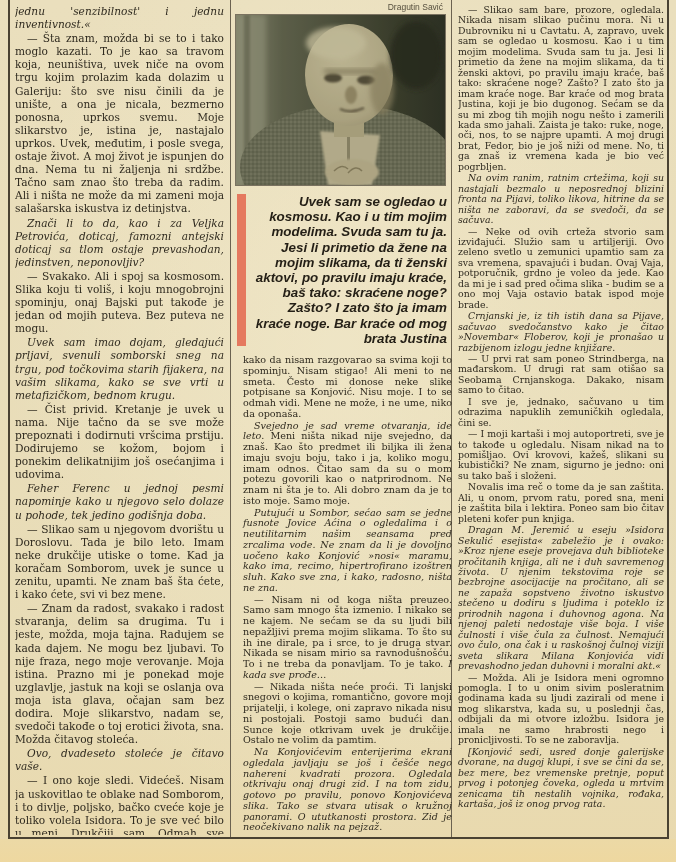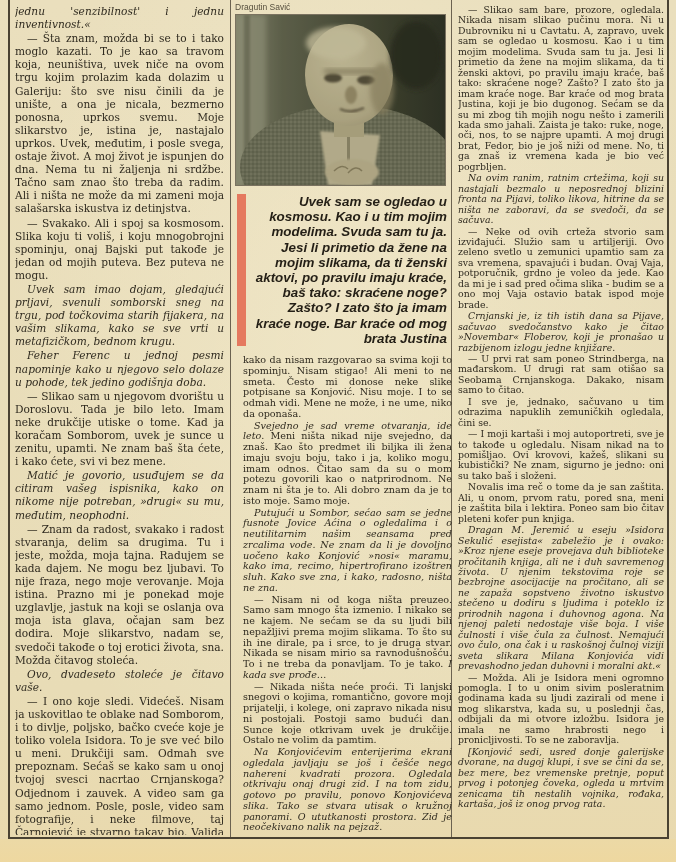--- a/index.html
+++ b/index.html
@@ -24,21 +24,21 @@
 
   .col { position:absolute; text-align:justify; }
   .col .para { margin:0 0 1px 0; text-indent:12px; }
   .col .para.it { font-style:italic; }
   .col .para.noind { text-indent:0; }
 
   .col1 { left:15px; top:5px; width:209px; height:830px; overflow:hidden;
           font-size:10.6px; line-height:13.1px; }
 
   .col2wrap { position:absolute; left:235px; top:0; width:212px; height:837px; }
-  .credit { font-family:"Liberation Sans", sans-serif;
+  .credit { text-align:right; font-family:"Liberation Sans", sans-serif;
             font-size:8.5px; color:#57503f; padding:2px 4px 1px 0; height:11px; }
   .photo { width:211px; height:172px; border:1px solid #7a7260; box-sizing:border-box;
            background:#555947; overflow:hidden; }
   .photo svg { display:block; }
   .quote { display:flex; margin:8px 0 9px 2px; }
   .qbar { width:9px; min-width:9px; margin-right:9px; }
   .qtext { font-family:"Liberation Sans", sans-serif; font-weight:bold; font-style:italic;
            font-size:13.4px; line-height:15.2px; color:#241f16; text-align:right; }
   .colbody { position:static; text-align:justify;
              font-size:9.6px; line-height:10.75px; width:209px;margin-left:8px; }
@@ -65,25 +65,26 @@
 
   <div class="rule rule-left"></div>
   <div class="rule rule-right"></div>
   <div class="rule rule-bottom"></div>
   <div class="colrule colrule-1"></div>
   <div class="colrule colrule-2"></div>
 
   <div class="col col1">
       <p class="para it noind">jednu 'senzibilnost' i jednu inventivnost.«</p>
       <p class="para">— Šta znam, možda bi se to i tako moglo kazati. To je kao sa travom koja, neuništiva, uvek niče na ovom trgu kojim prolazim kada dolazim u Galeriju: što sve nisu činili da je unište, a ona je nicala, bezmerno ponosna, uprkos svemu. Moje slikarstvo je, istina je, nastajalo uprkos. Uvek, međutim, i posle svega, ostaje život. A moj život je ispunjen do dna. Nema tu ni žaljenja ni srdžbe. Tačno sam znao što treba da radim. Ali i ništa ne može da mi zameni moja salašarska iskustva iz detinjstva.</p>
+      <p class="para it">Znači li to da, kao i za Veljka Petrovića, doticaj, famozni antejski doticaj sa tlom ostaje prevashodan, jedinstven, neponovljiv?</p>
       <p class="para">— Svakako. Ali i spoj sa kosmosom. Slika koju ti voliš, i koju mnogobrojni spominju, onaj Bajski put takođe je jedan od mojih puteva. Bez puteva ne mogu.</p>
       <p class="para it">Uvek sam imao dojam, gledajući prljavi, svenuli somborski sneg na trgu, pod točkovima starih fijakera, na vašim slikama, kako se sve vrti u metafizičkom, bednom krugu.</p>
+      <p class="para">— Čist privid. Kretanje je uvek u nama. Nije tačno da se sve može prepoznati i dodirnuti vršcima prstiju. Dodirujemo se kožom, bojom i ponekim delikatnijim još osećanjima i udovima.</p>
       <p class="para it">Feher Ferenc u jednoj pesmi napominje kako u njegovo selo dolaze u pohode, tek jedino godišnja doba.</p>
       <p class="para">— Slikao sam u njegovom dvorištu u Doroslovu. Tada je bilo leto. Imam neke drukčije utiske o tome. Kad ja koračam Somborom, uvek je sunce u zenitu, upamti. Ne znam baš šta ćete, i kako ćete, svi vi bez mene.</p>
-      <p class="para it">Matić je govorio, usuđujem se da citiram vašeg ispisnika, kako on nikome nije potreban, »drugi« su mu, međutim, neophodni.</p>
       <p class="para">— Znam da radost, svakako i radost stvaranja, delim sa drugima. Tu i jeste, možda, moja tajna. Radujem se kada dajem. Ne mogu bez ljubavi. To nije fraza, nego moje verovanje. Moja istina. Prazno mi je ponekad moje uzglavlje, jastuk na koji se oslanja ova moja ista glava, očajan sam bez dodira. Moje slikarstvo, nadam se, svedoči takođe o toj erotici života, sna. Možda čitavog stoleća.</p>
       <p class="para it">Ovo, dvadeseto stoleće je čitavo vaše.</p>
       <p class="para">— I ono koje sledi. Videćeš. Nisam ja uskovitlao te oblake nad Somborom, i to divlje, poljsko, bačko cveće koje je toliko volela Isidora. To je sve već bilo u meni. Drukčiji sam. Odmah sve prepoznam. Sećaš se kako sam u onoj tvojoj svesci nacrtao Crnjanskoga? Odjednom i zauvek. A video sam ga samo jednom. Posle, posle, video sam fotografije, i neke filmove, taj Čarnojević je stvarno takav bio. Valjda nisi izgubio taj crtež?</p>
     </div>
 
   <div class="col2wrap">
     <div class="credit">Dragutin Savić</div>
 
     <div class="photo">
       <svg width="209" height="170" viewBox="0 0 209 170" xmlns="http://www.w3.org/2000/svg">

